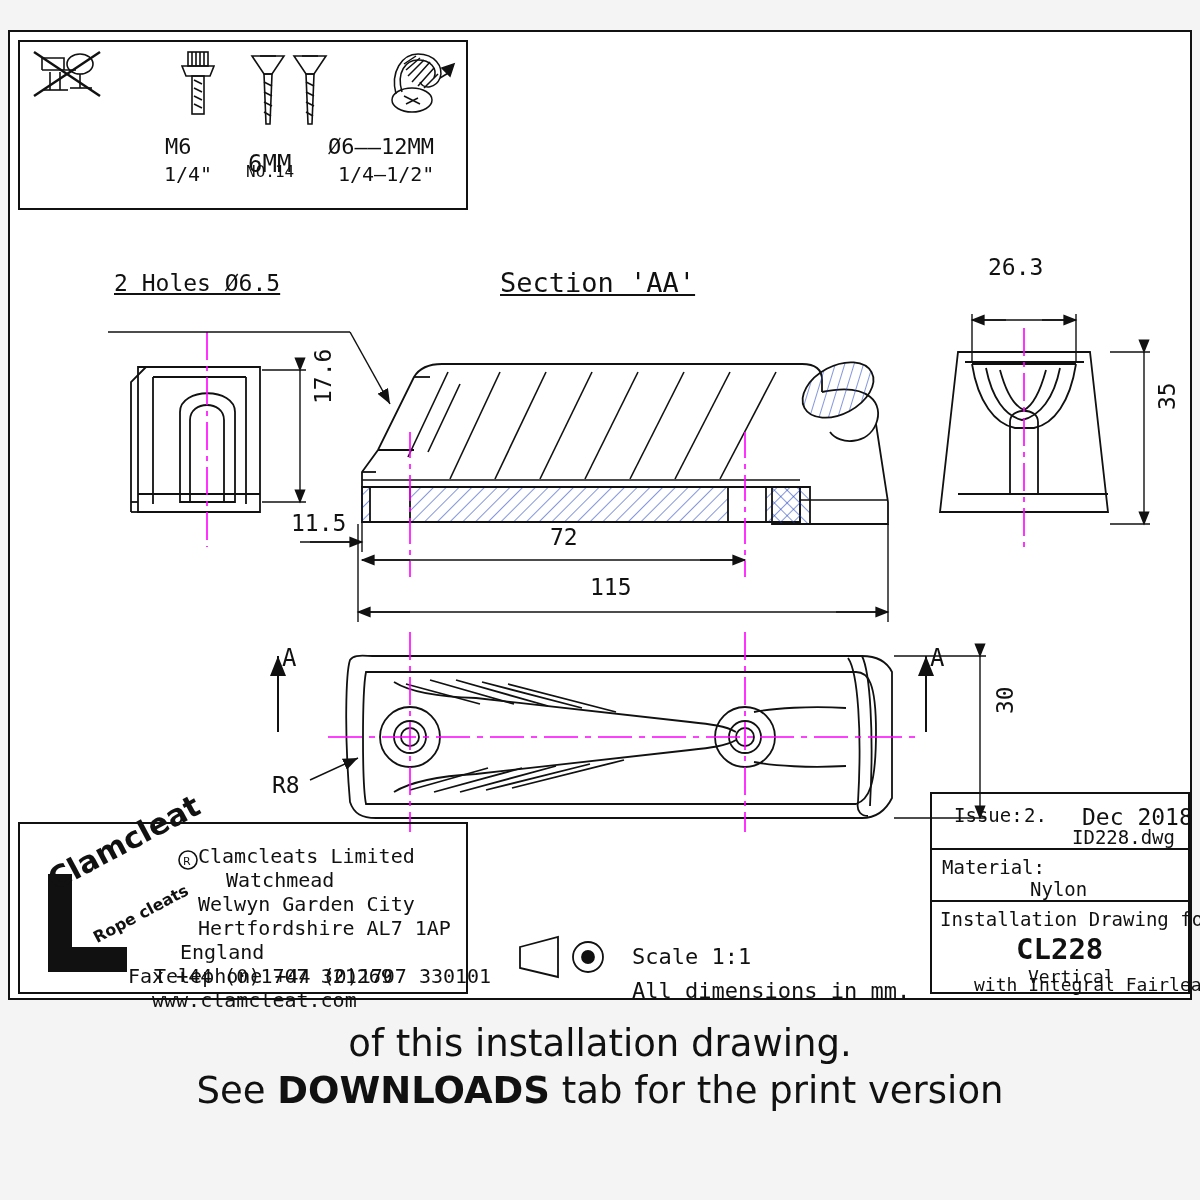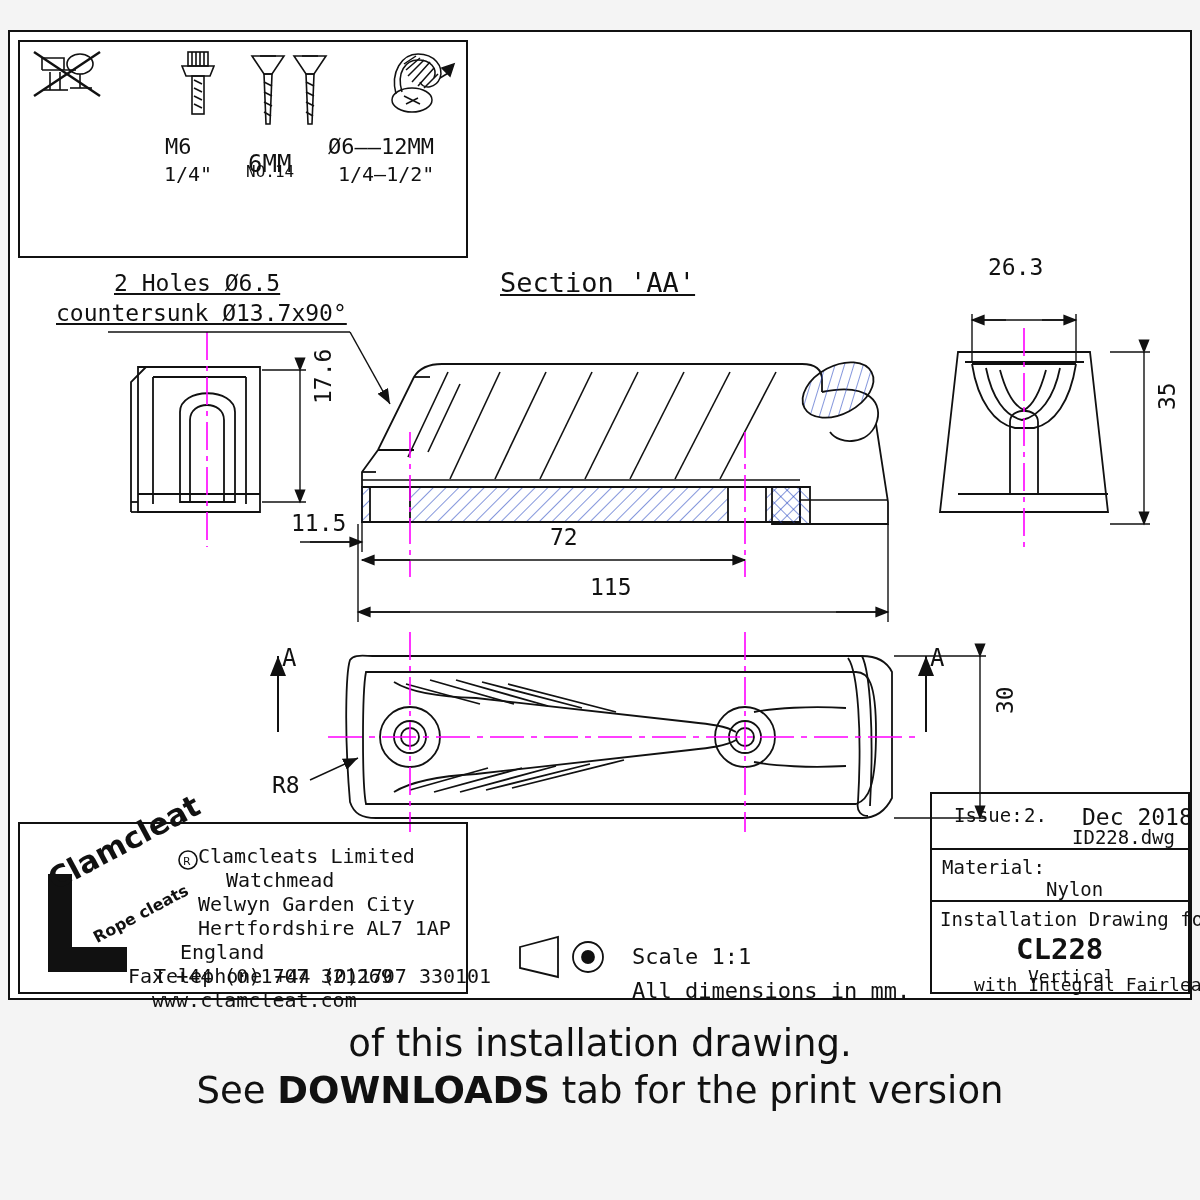--- a/index.html
+++ b/index.html
@@ -17,21 +17,21 @@
   .logo{position:absolute;}
   .logoword{font-family:"DejaVu Sans",sans-serif;font-weight:bold;font-style:normal;color:#111;}
 </style>
 </head>
 <body>
 
 <div id="stage">
 
   <div class="sheet">
 
-    <div class="bx" style="left:8px;top:8px;width:450px;height:218px;">
+    <div class="bx" style="left:8px;top:8px;width:450px;height:170px;">
       <svg width="450" height="170">
 
         <g stroke="#111" fill="none" stroke-width="1.6">
           <path d="M22,28 L22,16 L44,16 L44,28"></path>
           <path d="M22,28 L56,28"></path>
           <ellipse cx="60" cy="22" rx="13" ry="10"></ellipse>
           <path d="M60,32 L60,46"></path>
           <path d="M50,46 L72,46"></path>
           <path d="M30,30 L30,48 M40,30 L40,48"></path>
           <path d="M24,48 L48,48"></path>
@@ -264,21 +264,20 @@
       <g stroke="#111" fill="none" stroke-width="1.8">
         <path d="M510,915 L548,905 L548,945 L510,936 Z"></path>
       </g>
       <g stroke="#111" fill="none" stroke-width="1.8">
         <circle cx="578" cy="925" r="15"></circle>
         <circle cx="578" cy="925" r="6" fill="#111"></circle>
       </g>
     </svg>
 
     <div class="tx under" style="left:104px;top:238px;font-size:23px;">2 Holes Ø6.5</div>
-    <div class="tx under" style="left:46px;top:268px;font-size:23px;">countersunk Ø13.7x90°</div>
 
     <div class="tx under" style="left:490px;top:235px;font-size:27px;">Section 'AA'</div>
 
     <div class="tx" style="left:300px;top:372px;font-size:23px;transform:rotate(-90deg);transform-origin:left top;">17.6</div>
     <div class="tx" style="left:281px;top:478px;font-size:23px;">11.5</div>
     <div class="tx" style="left:540px;top:492px;font-size:23px;">72</div>
     <div class="tx" style="left:580px;top:542px;font-size:23px;">115</div>
     <div class="tx" style="left:978px;top:222px;font-size:23px;">26.3</div>
     <div class="tx" style="left:1144px;top:378px;font-size:23px;transform:rotate(-90deg);transform-origin:left top;">35</div>
     <div class="tx" style="left:982px;top:682px;font-size:23px;transform:rotate(-90deg);transform-origin:left top;">30</div>
@@ -313,21 +312,21 @@
     <div class="tx" style="left:622px;top:946px;font-size:22px;text-align:center;">All dimensions in mm.</div>
 
     <div class="bx" style="left:920px;top:760px;width:260px;height:202px;">
       <div class="ln" style="left:0;top:54px;width:260px;height:2px;"></div>
       <div class="ln" style="left:0;top:106px;width:260px;height:2px;"></div>
       <div class="tx" style="left:22px;top:10px;font-size:19px;">Issue:</div>
       <div class="tx" style="left:92px;top:10px;font-size:19px;">2.</div>
       <div class="tx" style="left:150px;top:10px;font-size:23px;">Dec 2018</div>
       <div class="tx" style="left:140px;top:32px;font-size:19px;">ID228.dwg</div>
       <div class="tx" style="left:10px;top:62px;font-size:19px;">Material:</div>
-      <div class="tx" style="left:98px;top:84px;font-size:19px;margin-left:16px;">Nylon</div>
+      <div class="tx" style="left:98px;top:84px;font-size:19px;">Nylon</div>
       <div class="tx" style="left:8px;top:114px;font-size:19px;">Installation Drawing for:—</div>
       <div class="tx" style="left:84px;top:138px;font-size:29px;font-weight:bold;">CL228</div>
       <div class="tx" style="left:96px;top:172px;font-size:18px;">Vertical</div>
     </div>
     <div class="tx" style="left:964px;top:942px;font-size:18px;">with Integral Fairlead</div>
 
   </div>
 
   <div class="caption">
     <div>of this installation drawing.</div>

